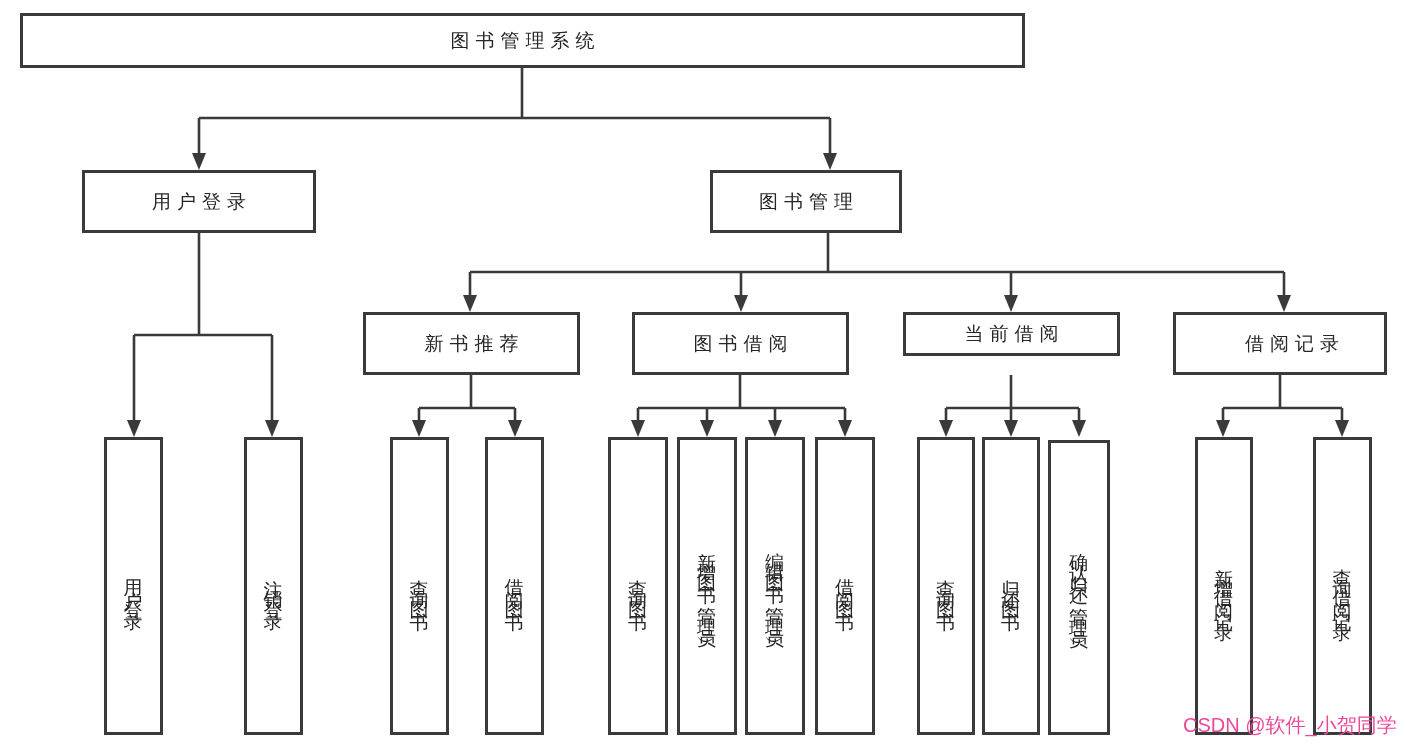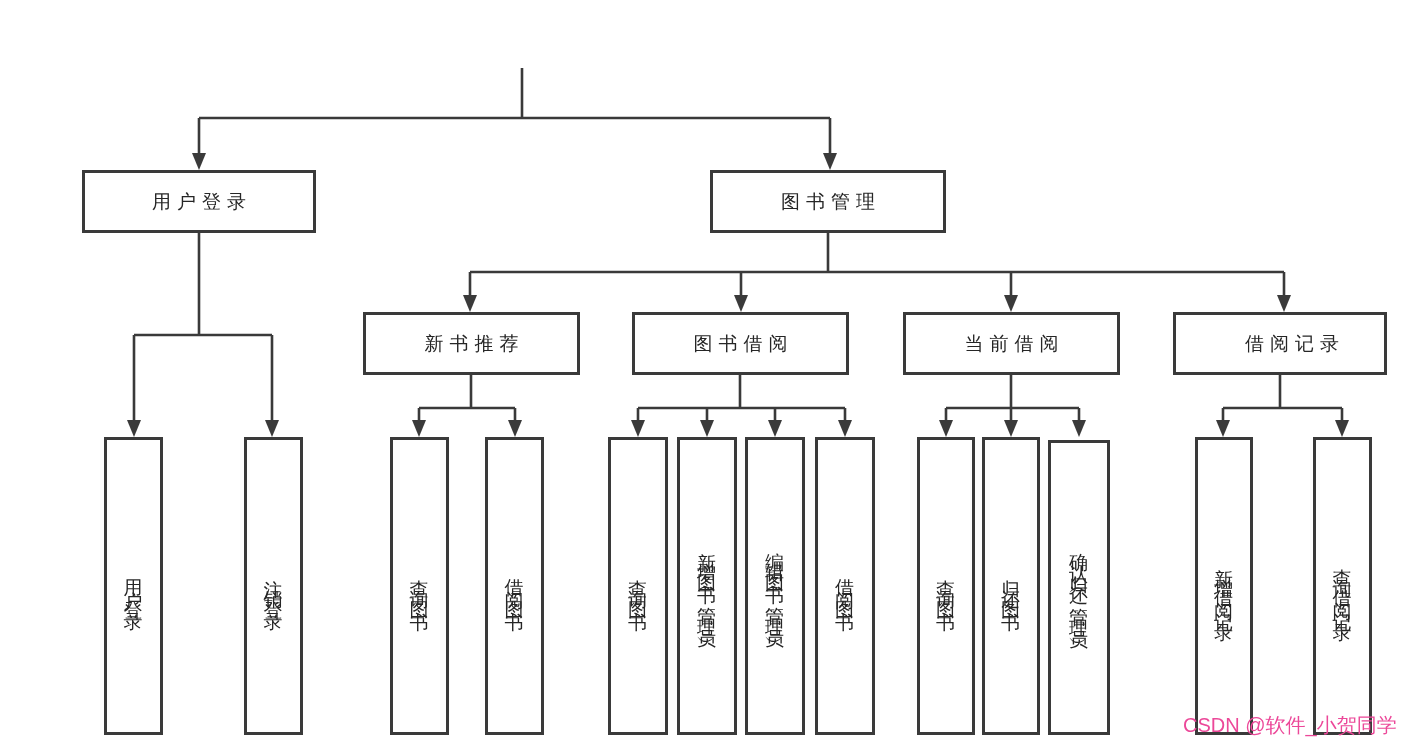--- a/index.html
+++ b/index.html
@@ -93,27 +93,28 @@
       <polygon points="775,437 768,420 782,420"></polygon>
       <polygon points="845,437 838,420 852,420"></polygon>
       <polygon points="946,437 939,420 953,420"></polygon>
       <polygon points="1011,437 1004,420 1018,420"></polygon>
       <polygon points="1079,437 1072,420 1086,420"></polygon>
       <polygon points="1223,437 1216,420 1230,420"></polygon>
       <polygon points="1342,437 1335,420 1349,420"></polygon>
     </g>
   </svg>
 
+  <div class="node hnode" style="left:20px; top:13px; width:1005px; height:55px;">图书管理系统</div>
 
   <div class="node hnode" style="left:82px; top:170px; width:234px; height:63px;">用户登录</div>
-  <div class="node hnode" style="left:710px; top:170px; width:236px; height:63px;">图书管理</div>
+  <div class="node hnode" style="left:710px; top:170px; width:192px; height:63px;">图书管理</div>
 
   <div class="node hnode" style="left:363px; top:312px; width:217px; height:63px;">新书推荐</div>
   <div class="node hnode" style="left:632px; top:312px; width:217px; height:63px;">图书借阅</div>
-  <div class="node hnode" style="left:903px; top:312px; width:217px; height:63px;">当前借阅</div>
+  <div class="node hnode" style="left:903px; top:312px; width:217px; height:44px;">当前借阅</div>
   <div class="node hnode" style="left:1173px; top:312px; width:214px; height:63px;padding-left:24px;">借阅记录</div>
 
   <div class="node vnode" style="left:104px; top:437px; width:59px; height:298px;">用户登录</div>
   <div class="node vnode" style="left:244px; top:437px; width:59px; height:298px;">注销登录</div>
 
   <div class="node vnode" style="left:390px; top:437px; width:59px; height:298px;">查询图书</div>
   <div class="node vnode" style="left:485px; top:437px; width:59px; height:298px;">借阅图书</div>
 
   <div class="node vnode" style="left:608px; top:437px; width:60px; height:298px;">查询图书</div>
   <div class="node vnode" style="left:677px; top:437px; width:60px; height:298px;">新增图书（管理员）</div>

